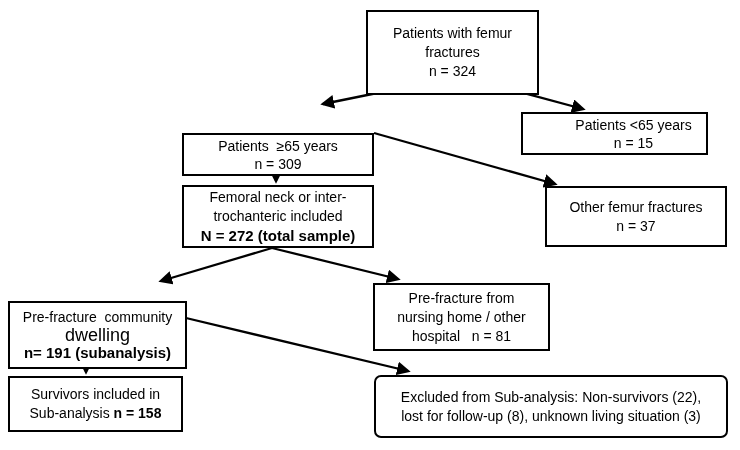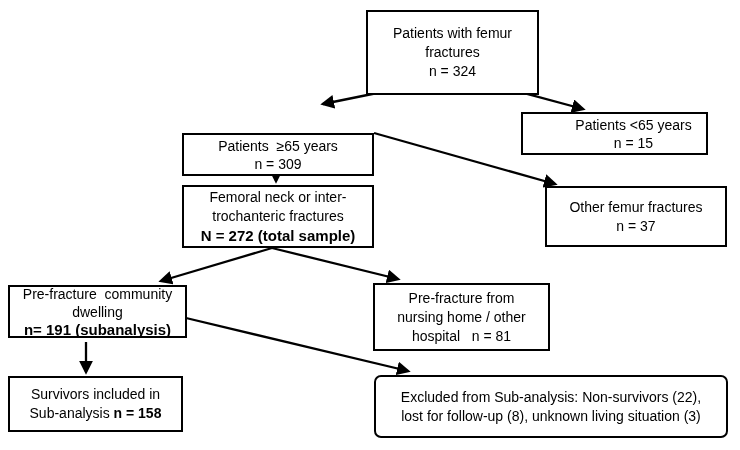--- a/index.html
+++ b/index.html
@@ -32,28 +32,28 @@
     align-items: center;
     justify-content: center;
     text-align: center;
     font-size: 14px;
     line-height: 19px;
     z-index: 1;
   }
   .box div { white-space: pre; }
   .bold  { font-weight: bold; }
   .big-bold { font-weight: bold; font-size: 15px; }
-  .small { font-size: 14px; line-height: 16px; }
+  .small { font-size: 18px; line-height: 16px; }
 
   .b1 { left: 366px; top: 10px;  width: 173px; height: 85px; }
   .b2 { left: 182px; top: 109px; width: 192px; height: 43px; line-height: 18px; margin-top: 24px; }
   .b3 { left: 521px; top: 112px; width: 187px; height: 43px; line-height: 18px; padding-left: 38px; }
   .b4 { left: 182px; top: 185px; width: 192px; height: 63px; }
   .b5 { left: 545px; top: 186px; width: 182px; height: 61px; text-align: center; }
-  .b6 { left: 8px;   top: 285px; width: 179px; height: 53px; }
+  .b6 { left: 8px;   top: 301px; width: 179px; height: 68px; }
   .b7 { left: 373px; top: 283px; width: 177px; height: 68px; }
   .b8 { left: 8px;   top: 376px; width: 175px; height: 56px; text-align: center; }
   .b9 { left: 374px; top: 375px; width: 354px; height: 63px; border-radius: 7px; }
 </style>
 </head>
 <body>
 
 <div id="canvas">
 
   <svg id="arrows" width="740" height="450" viewBox="0 0 740 450">
@@ -85,21 +85,21 @@
     <div>n = 309</div>
   </div>
 
   <div class="box b3">
     <div>Patients &lt;65 years</div>
     <div>n = 15</div>
   </div>
 
   <div class="box b4">
     <div>Femoral neck or inter-</div>
-    <div>trochanteric fractures</div>
+    <div>trochanteric included</div>
     <div class="big-bold">N = 272 (total sample)</div>
   </div>
 
   <div class="box b5">
     <div>Other femur fractures</div>
     <div>n = 37</div>
   </div>
 
   <div class="box b6">
     <div>Pre-fracture  community</div>

